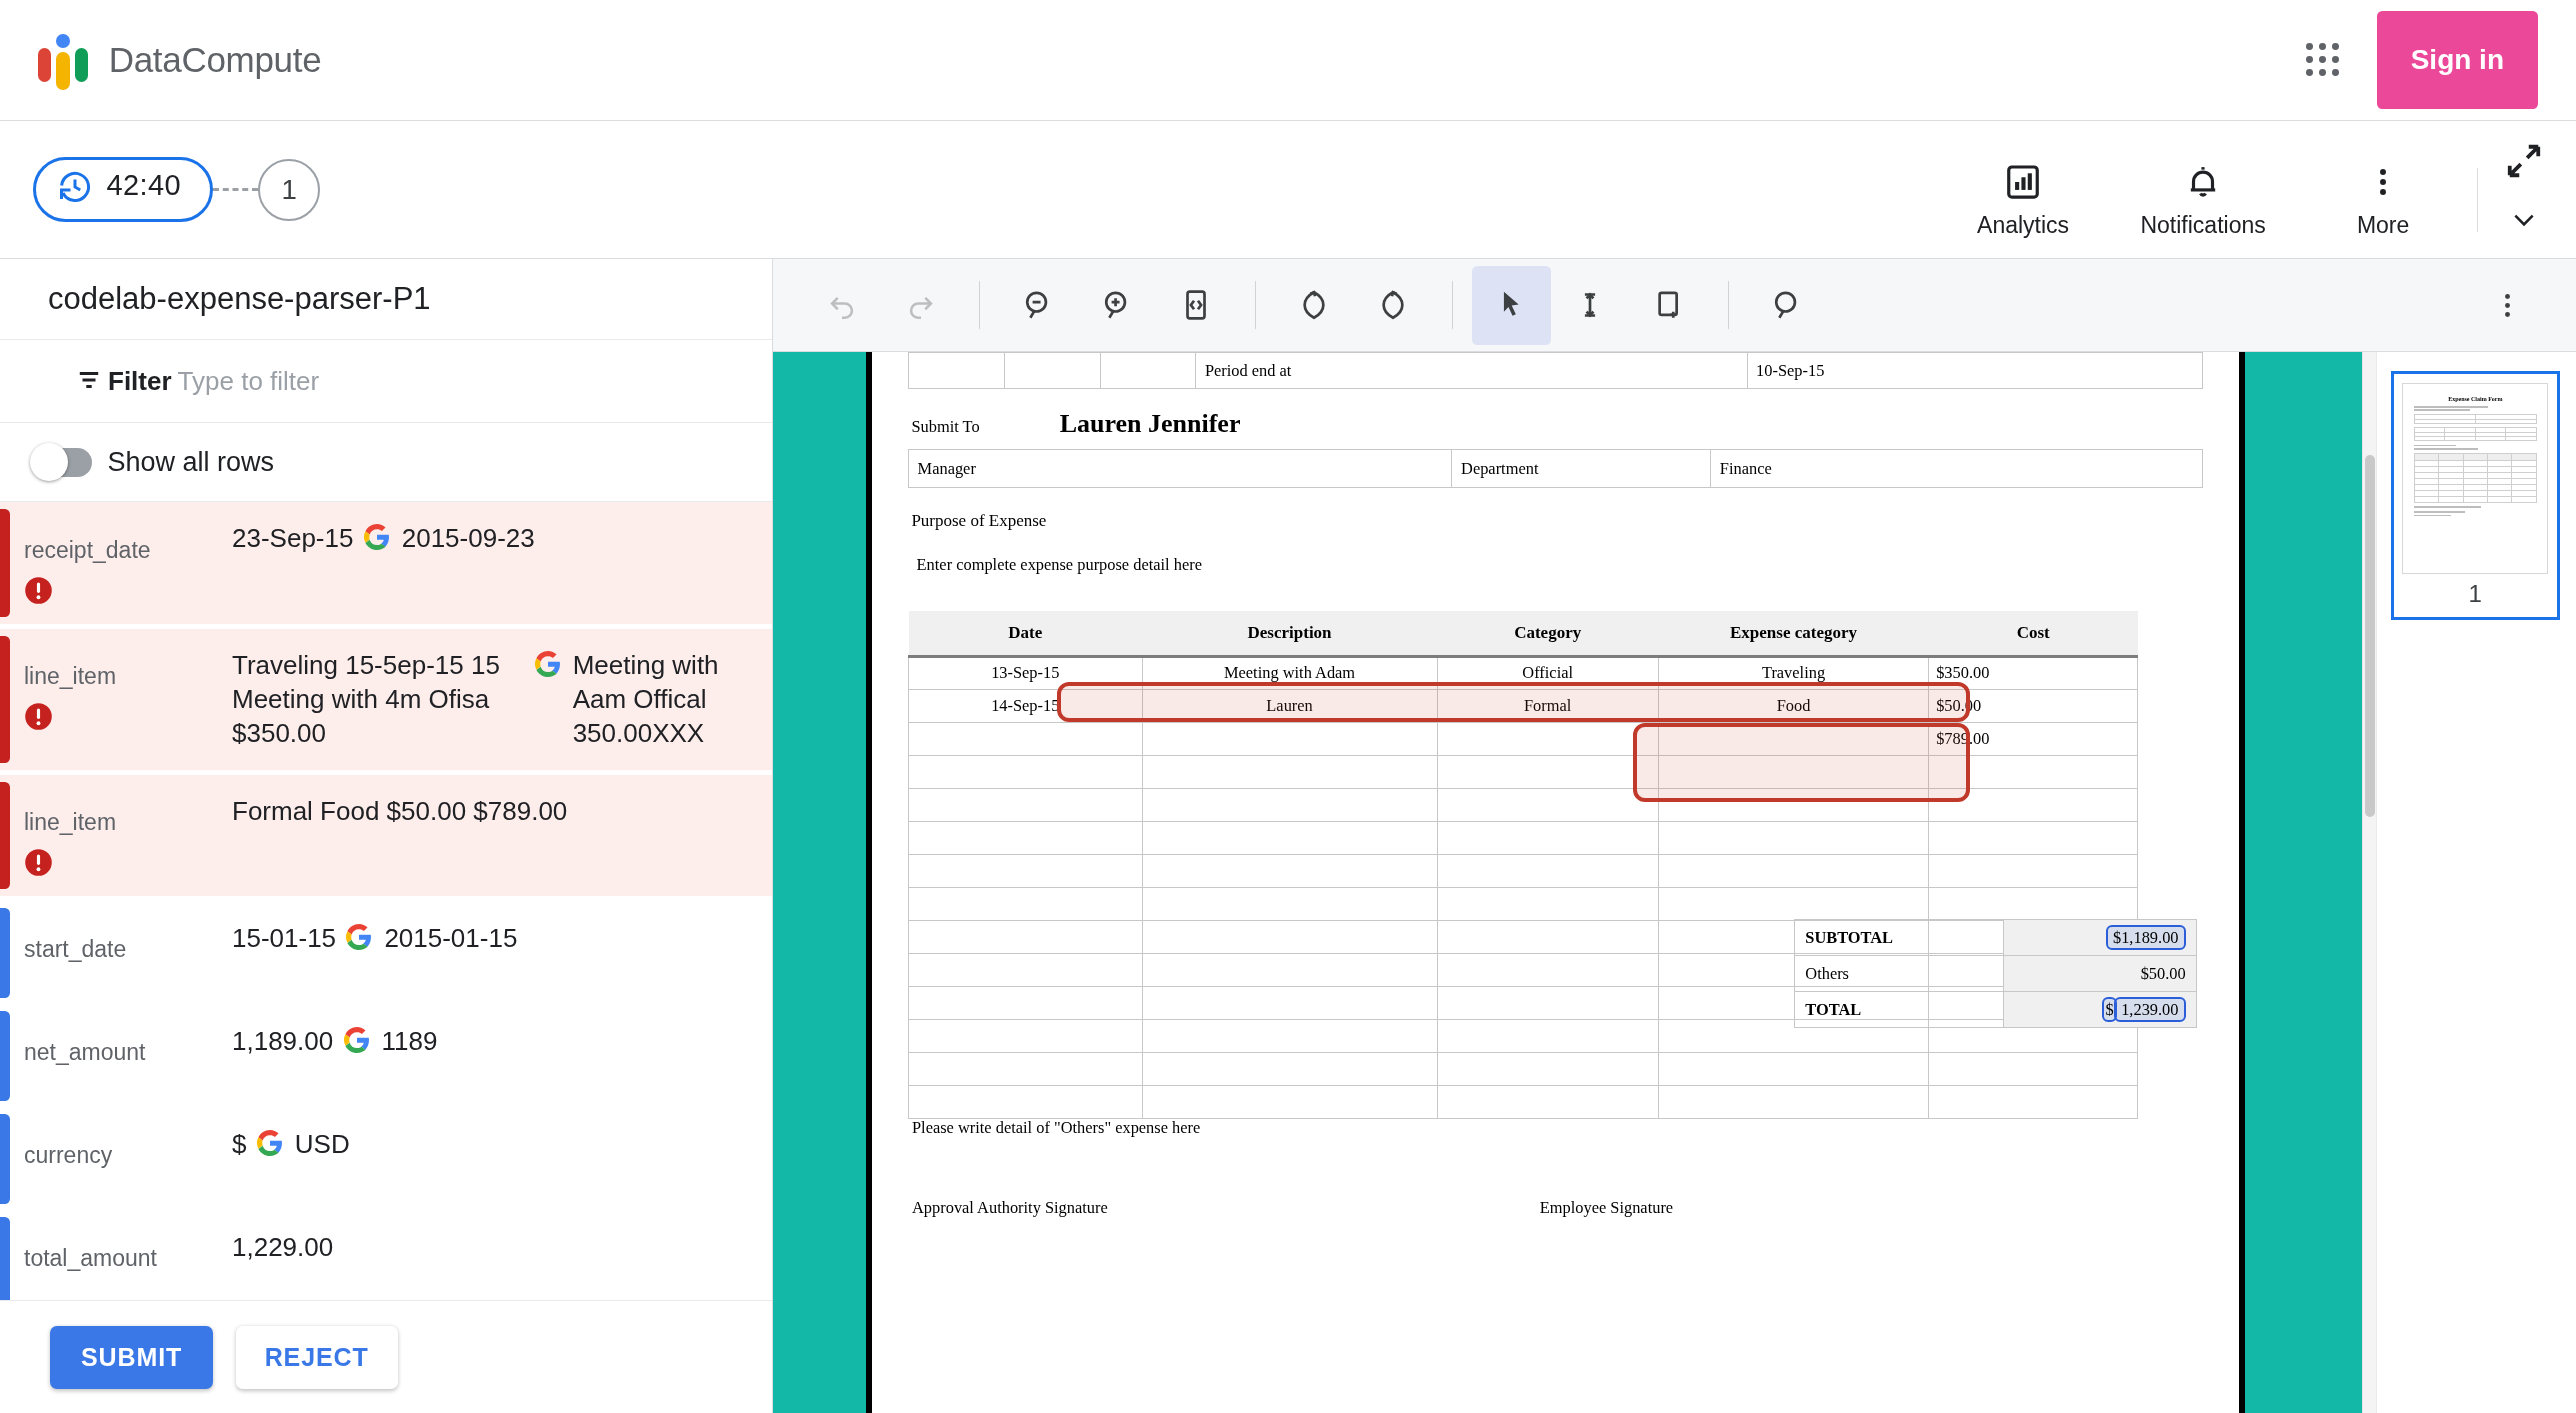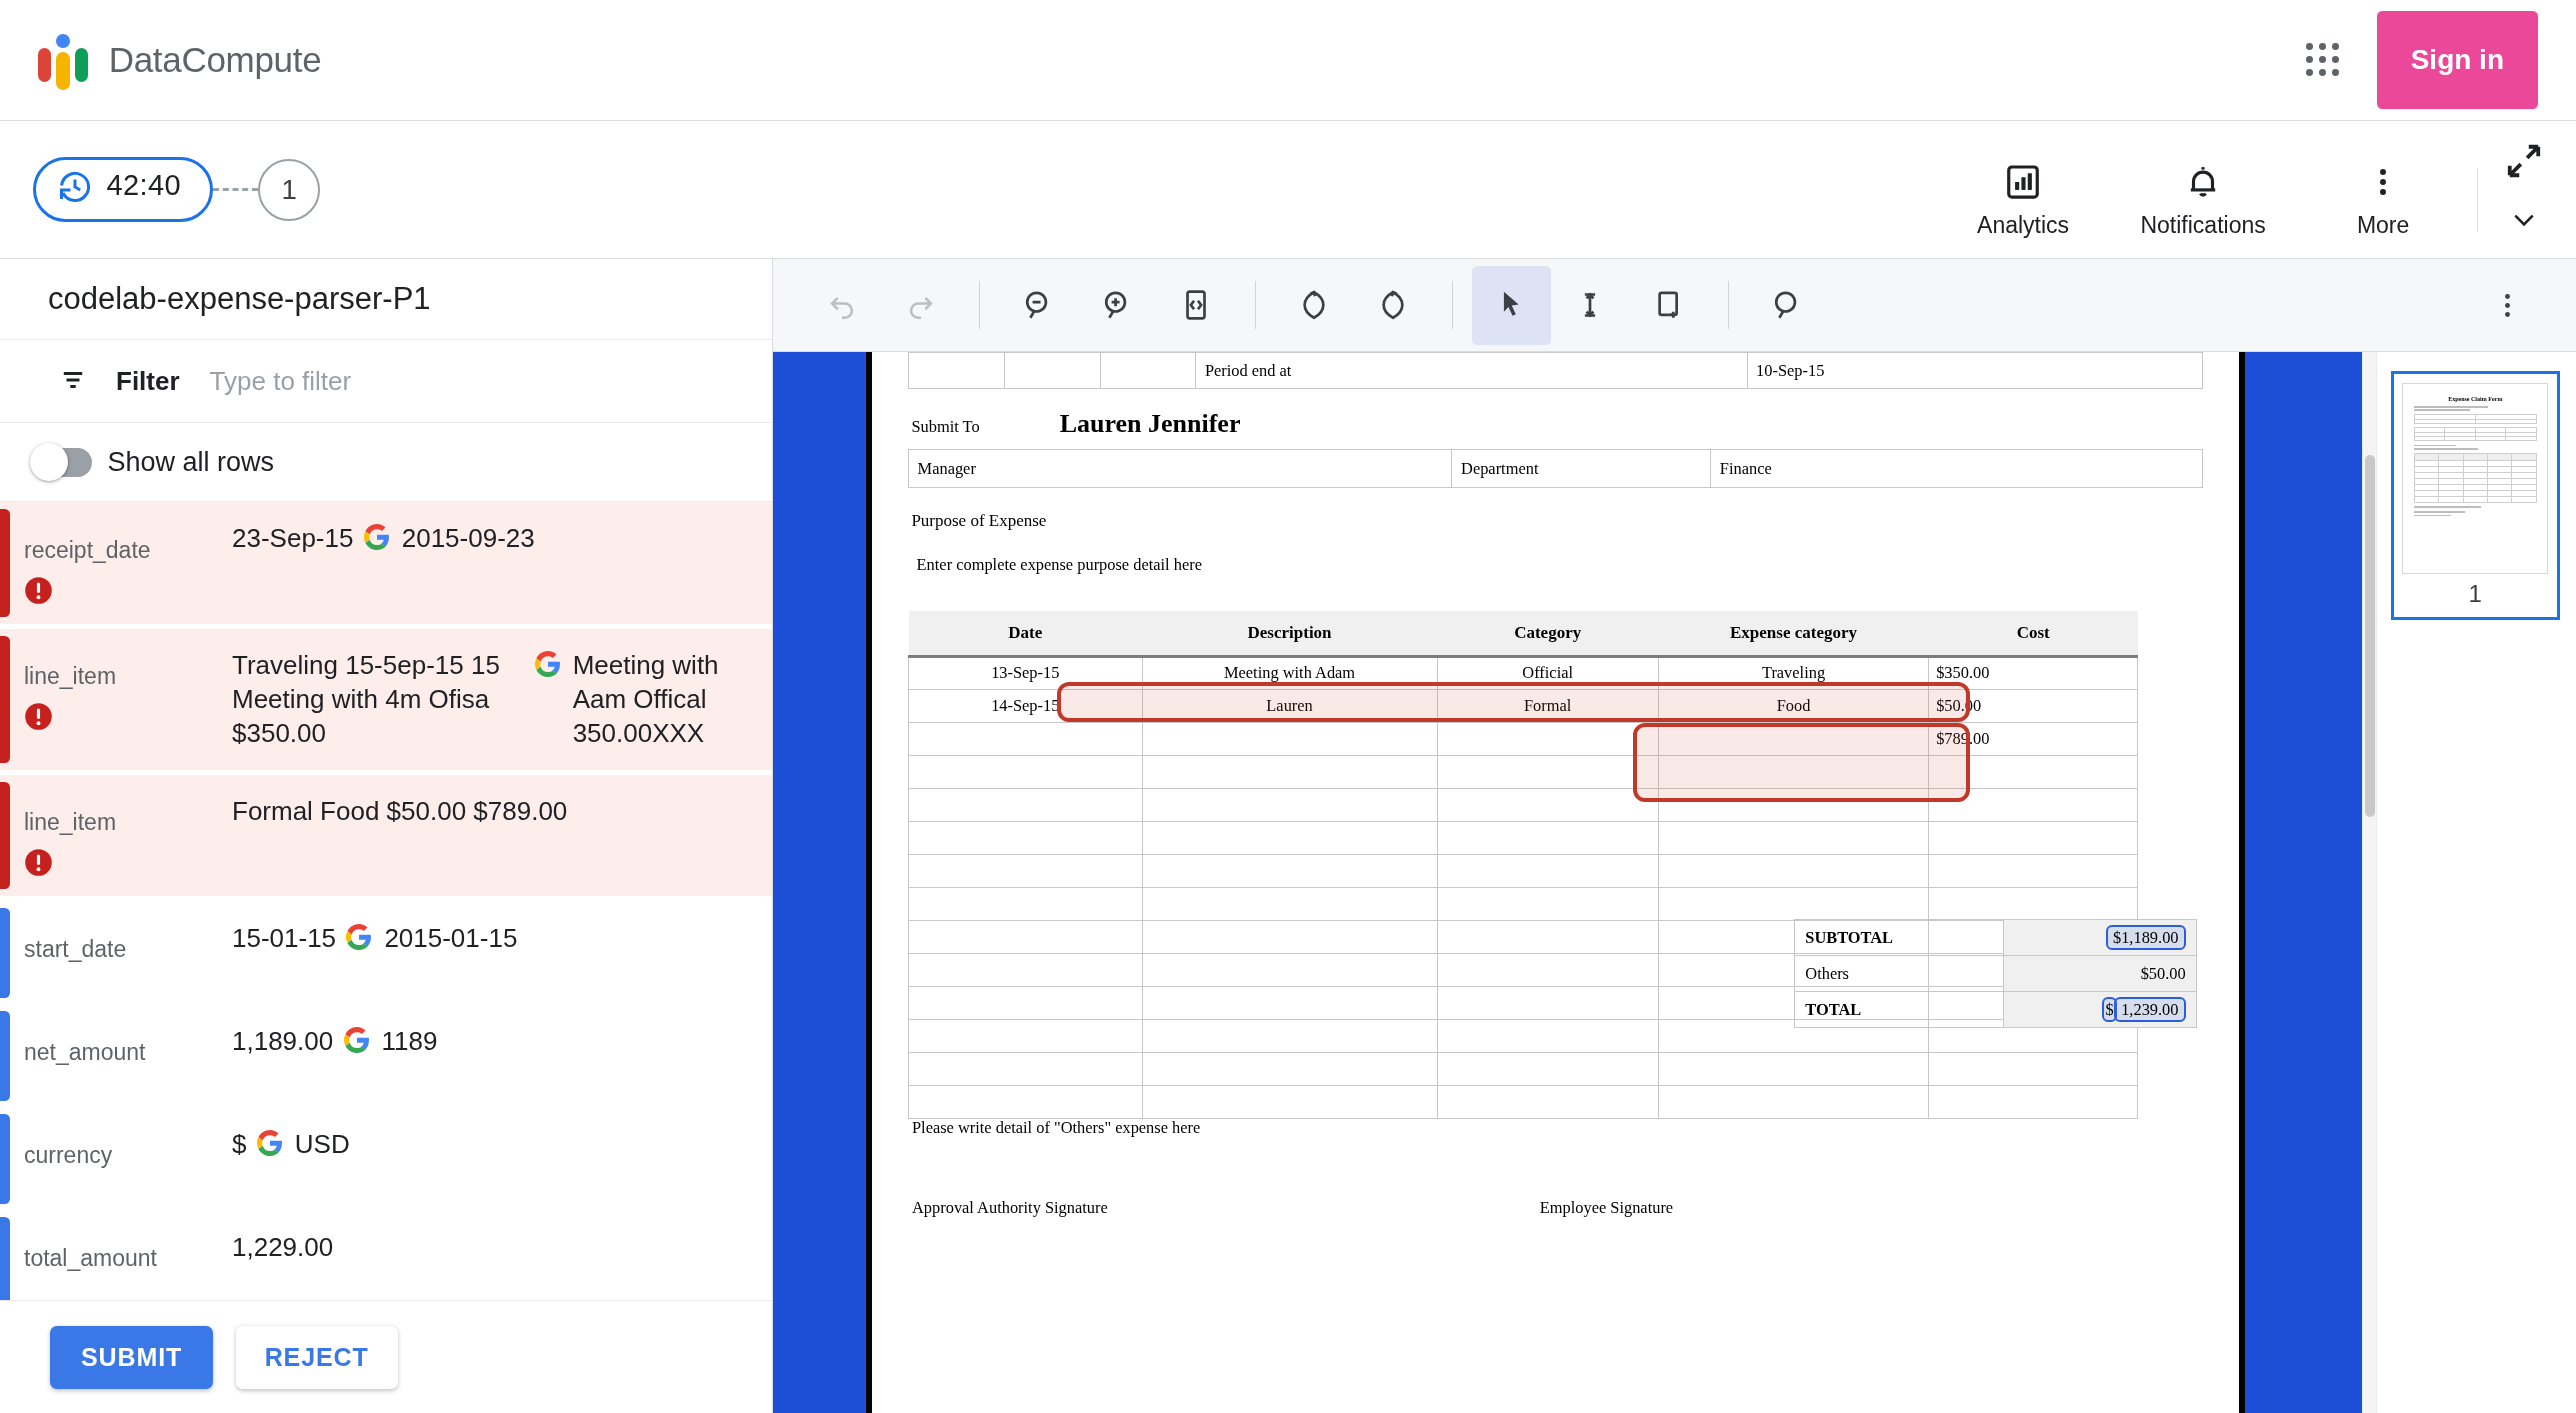--- a/index.html
+++ b/index.html
@@ -81,22 +81,22 @@
     width: 773px; flex: 0 0 773px;
     border-right: 0.9px solid #dadce0;
     display: flex; flex-direction: column;
     background: #fff;
   }
   .doc-title {
     height: 81px; display: flex; align-items: center; padding: 0 48px;
     font-size: 31px; color: #202124; border-bottom: 0.9px solid #e8eaed;
   }
   .filter-row {
-    height: 83px; display: flex; align-items: center; gap: 30px;
-    padding: 0 60px; border-bottom: 0.9px solid #e8eaed;
+    height: 83px; display: flex; align-items: center; gap: 6px;
+    padding: 0 76px; border-bottom: 0.9px solid #e8eaed;
   }
   .filter-label { font-size: 26px; color: #202124; font-weight: bold; }
   .filter-input {
     border: none; outline: none; font-size: 26px; color: #9aa0a6;
     font-family: "Liberation Sans", sans-serif; background: transparent; flex: 1;
   }
   .filter-input::placeholder { color: #9aa0a6; }
   .showall-row {
     height: 79px; display: flex; align-items: center; gap: 15.5px;
     padding: 0 33px; border-bottom: 0.9px solid #e8eaed;
@@ -159,21 +159,21 @@
   .tbtn {
     width: 79px; height: 79px; display: flex; align-items: center; justify-content: center;
     border-radius: 5.2px; cursor: pointer;
   }
   .tbtn.active { background: #dde3f5; }
   .tbtn.disabled { opacity: .38; }
   .tsep { width: 0.9px; height: 48px; background: #d0d4d9; margin: 0 19px; }
   .tbtn.more { margin-left: auto; }
 
   .vbody { flex: 1; display: flex; background: #fff; min-height: 0; position: relative; overflow: hidden; }
-  .page-area { flex: 1; position: relative; overflow: hidden; background: #1d4ed8; }
+  .page-area { flex: 1; position: relative; overflow: hidden; background: #14b8a6; }
   .page {
     position: absolute; left: 93px; top: 0px;
     width: 1379px; background: #fff;
     border-left: 6px solid #000; border-right: 6px solid #000;
     padding: 0 36px; height: 1068px;
   }
   .doc { font-family: "Liberation Serif", serif; color: #000; padding-top: 0px; }
 
   
   .hdr-clip { height: 45px; overflow: hidden; position: relative; }

